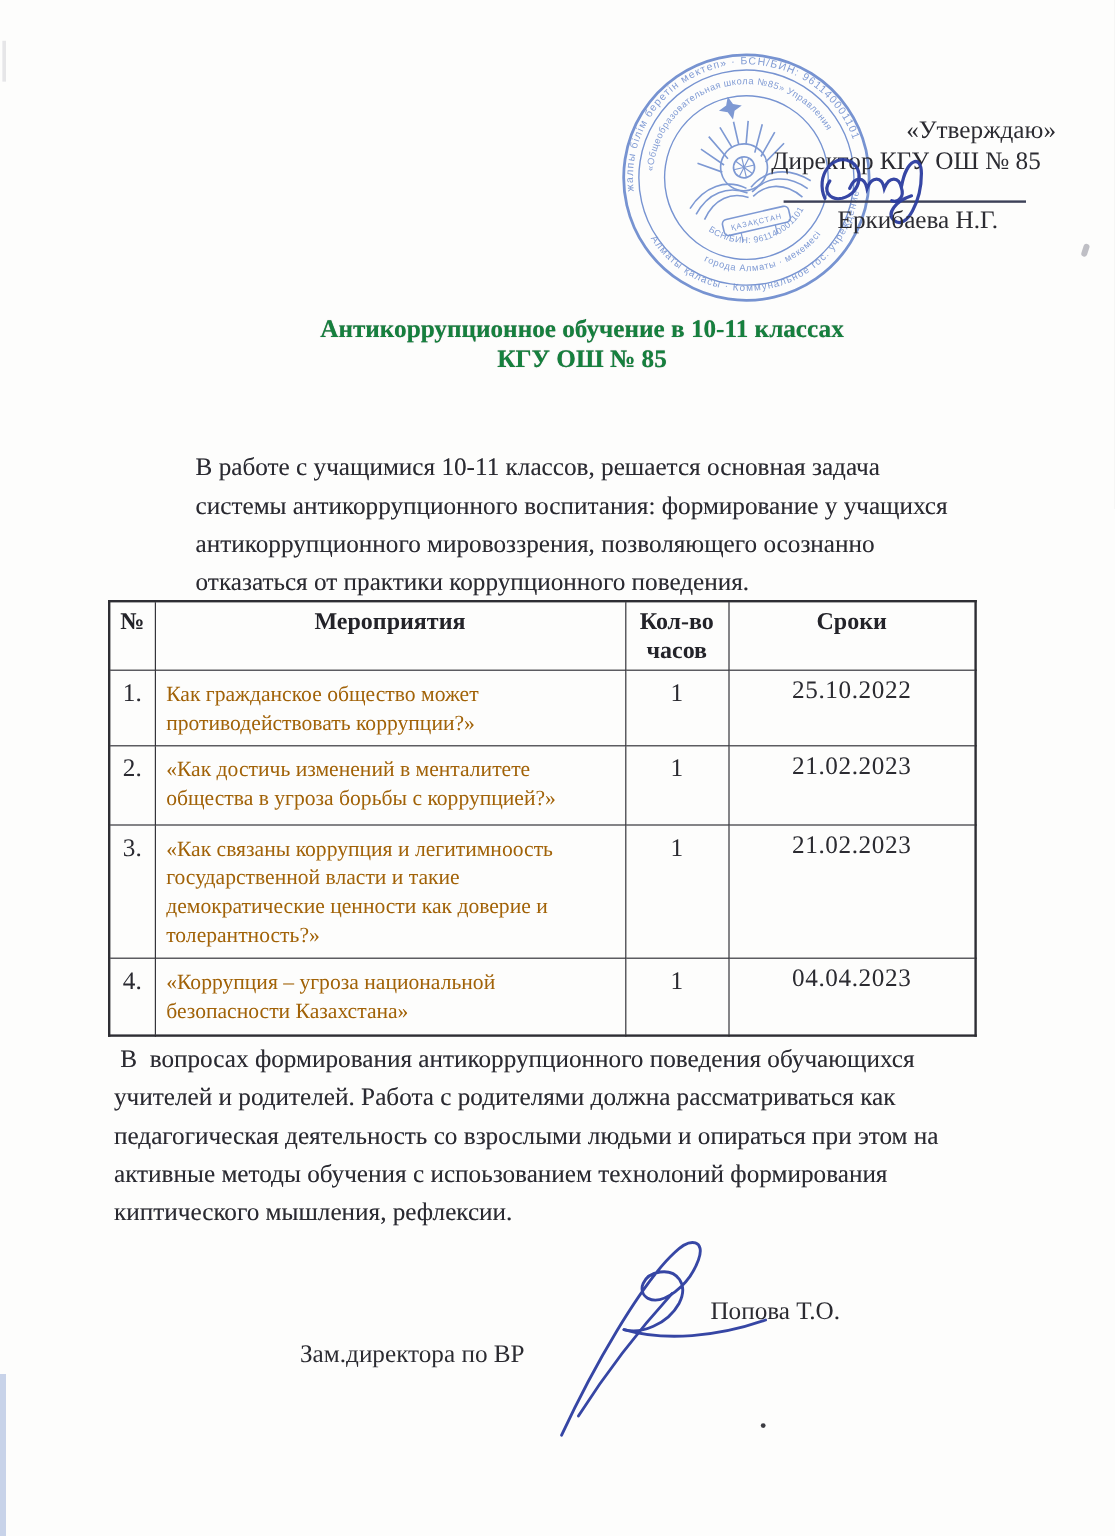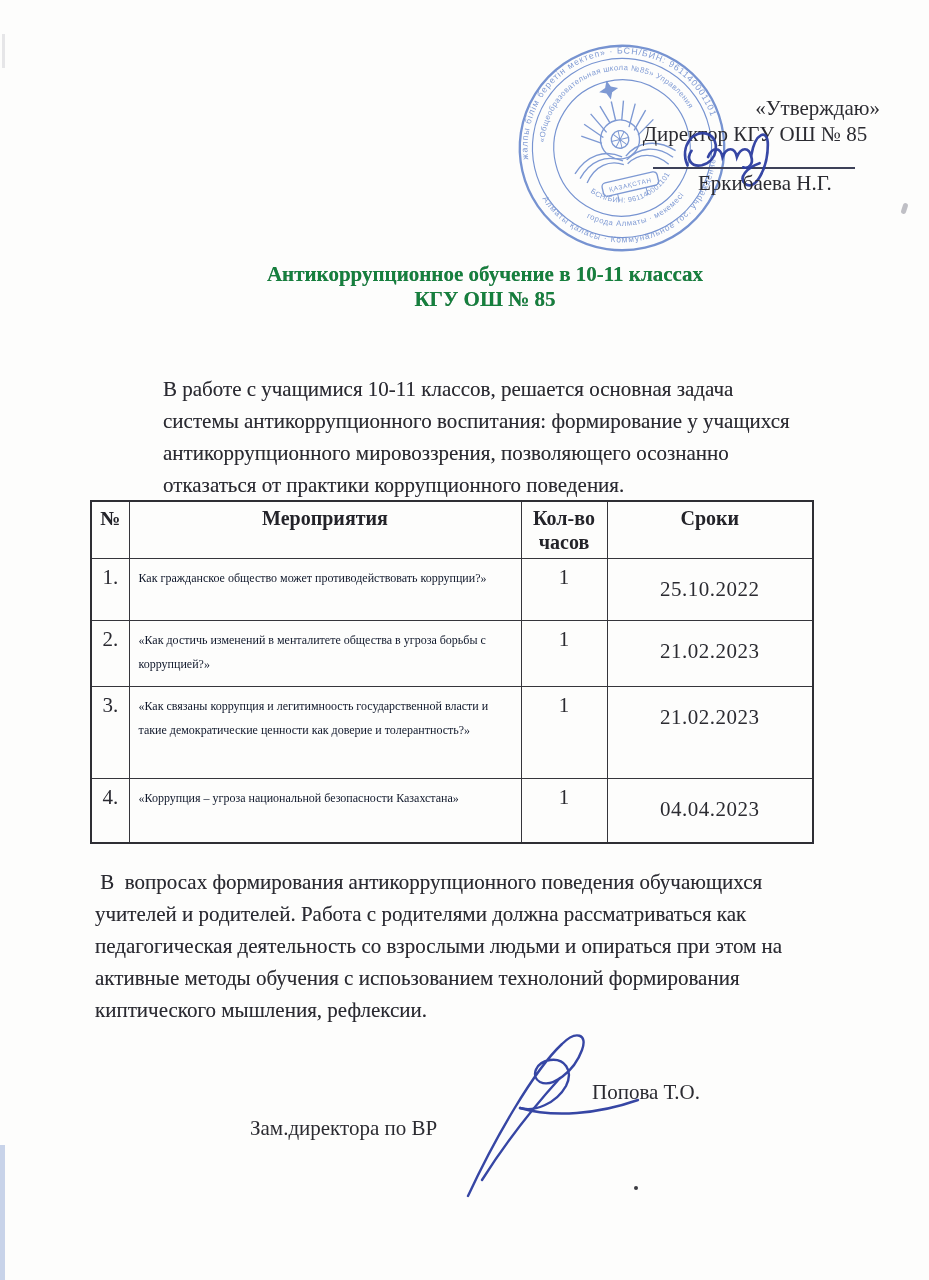--- a/index.html
+++ b/index.html
@@ -24,23 +24,23 @@
   
   .intro{top:360px;left:163px;margin-top:13px;}
   
   table.sched{position:absolute;top:500px;left:90px;border-collapse:collapse;
     border:2.2px solid #2e2e34;table-layout:fixed;width:722px;}
   table.sched td,table.sched th{border:1.6px solid #35353b;vertical-align:top;
     font-family:"Liberation Serif","DejaVu Serif",serif;}
   th.h{font-size:20px;font-weight:bold;text-align:center;padding:4px 2px;
     color:#232329;line-height:24px;}
   td.c-num{text-align:center;font-size:21px;padding-top:6px;color:#2a2a31;}
-  td.c-act{font-size:12px;line-height:24px;padding:7px 6px 7px 9px;color:#0f172a;}
+  td.c-act{font-size:18px;line-height:24px;padding:7px 6px 7px 9px;color:#a16207;}
   td.c-hrs{text-align:center;font-size:21px;padding-top:6px;}
-  td.c-date{text-align:center;font-size:21px;padding-top:18px;letter-spacing:.5px;}
+  td.c-date{text-align:center;font-size:21px;padding-top:4px;letter-spacing:.5px;}
   
   .conclusion{top:866px;left:95px;}
   
   .deputy-role{top:1080px;left:250px;font-size:21px;margin-top:36px;}
   .deputy-name{top:1080px;left:592px;font-size:21px;}
   .period-dot{top:1186px;left:634px;width:4px;height:4px;border-radius:50%;background:#3c3c42;}
   
   .stamp-wrap{top:36px;left:510px;width:224px;height:224px;transform:rotate(-13deg);opacity:.93;}
   
   .dir-sig{top:115px;left:673px;width:134px;height:84px;}

